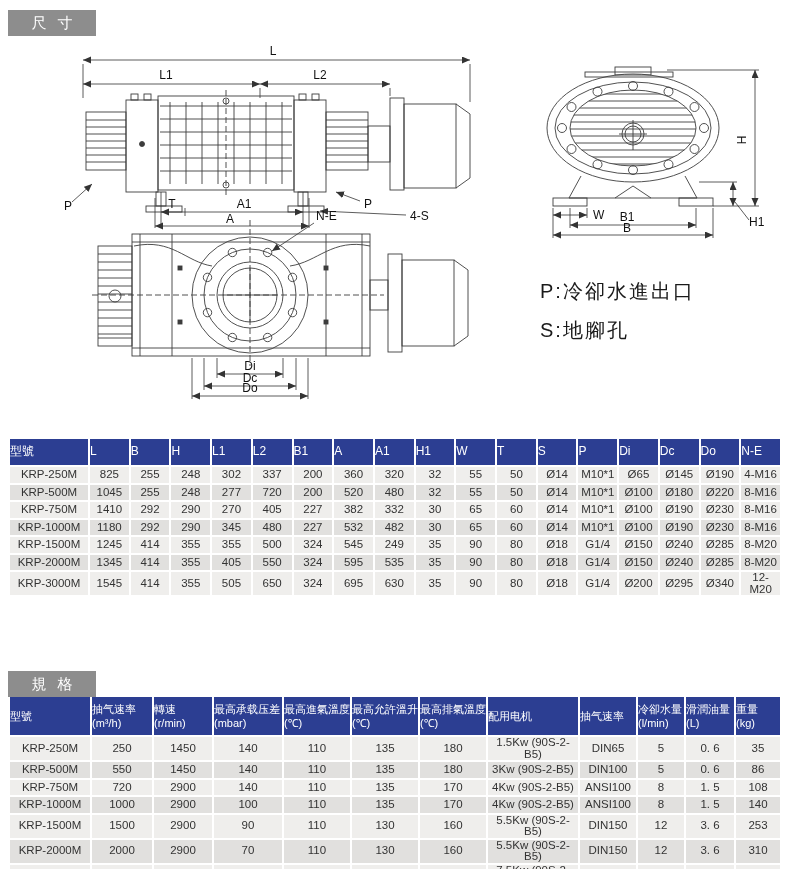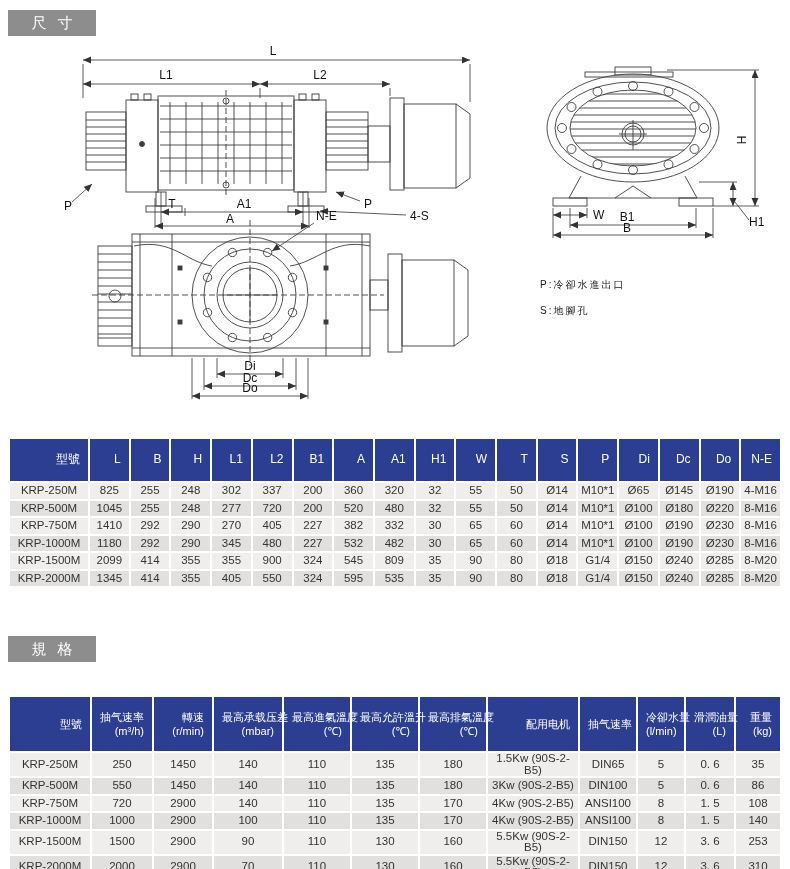--- a/index.html
+++ b/index.html
@@ -8,36 +8,36 @@
   .section-title{position:absolute;left:8px;width:88px;height:26px;
         background:var(--title-gray,#8d8d8d);color:#fff;font-size:15px;
         display:flex;align-items:center;justify-content:center;
         letter-spacing:11px;text-indent:11px;}
   
   table{position:absolute;left:8px;width:774px;border-collapse:separate;
         border-spacing:2px;table-layout:fixed;}
   .dim-table{top:437px;}
   .spec-table{top:695px;}
   th{background:var(--header-blue,#2c3e92);color:#fff;font-weight:400;
-     font-size:11.5px;white-space:pre;line-height:1.3;padding:8px;
-     text-align:right;vertical-align:middle;}
+     font-size:11.5px;white-space:pre;line-height:1.3;padding:0;
+     text-align:left;vertical-align:middle;}
   .dim-table th{height:26px;font-size:12px;}
   .spec-table th{height:38px;font-size:11px;}
   td{font-size:11.5px;color:#333;text-align:center;height:15.5px;padding:0;
      line-height:1;overflow:hidden;}
   tbody tr:nth-child(odd) td{background:var(--row-light,#efeeec);}
   tbody tr:nth-child(even) td{background:var(--row-dark,#e1e0de);}
   
   .drawings svg{position:absolute;}
   .drawings line,.drawings path,.drawings rect,.drawings circle,
   .drawings ellipse,.drawings polyline{stroke:#3d3d3d;stroke-width:0.9;fill:none;}
   .drawings .d{stroke:#333;stroke-width:0.8;}
   .drawings text{font-family:"Liberation Sans",sans-serif;font-size:12px;
      fill:#111;stroke:none;}
-  .legend{position:absolute;left:540px;top:278px;font-size:10px;color:#1a1a1a;
+  .legend{position:absolute;left:540px;top:278px;font-size:20px;color:#1a1a1a;
      letter-spacing:2px;}
   .legend div{margin-bottom:12px;}
 </style>
 </head>
 <body>
 
 <div class="page">
 
   <div class="section-title" style="top:10px">尺寸</div>
 
@@ -387,28 +387,28 @@
           <td>60</td>
           <td>Ø14</td>
           <td>M10*1</td>
           <td>Ø100</td>
           <td>Ø190</td>
           <td>Ø230</td>
           <td>8-M16</td>
         </tr>
         <tr>
           <td>KRP-1500M</td>
-          <td>2099</td>
+          <td>1245</td>
           <td>414</td>
           <td>355</td>
           <td>355</td>
-          <td>900</td>
+          <td>500</td>
           <td>324</td>
           <td>545</td>
-          <td>809</td>
+          <td>249</td>
           <td>35</td>
           <td>90</td>
           <td>80</td>
           <td>Ø18</td>
           <td>G1/4</td>
           <td>Ø150</td>
           <td>Ø240</td>
           <td>Ø285</td>
           <td>8-M20</td>
         </tr>
@@ -425,24 +425,44 @@
           <td>35</td>
           <td>90</td>
           <td>80</td>
           <td>Ø18</td>
           <td>G1/4</td>
           <td>Ø150</td>
           <td>Ø240</td>
           <td>Ø285</td>
           <td>8-M20</td>
         </tr>
+        <tr>
+          <td>KRP-3000M</td>
+          <td>1545</td>
+          <td>414</td>
+          <td>355</td>
+          <td>505</td>
+          <td>650</td>
+          <td>324</td>
+          <td>695</td>
+          <td>630</td>
+          <td>35</td>
+          <td>90</td>
+          <td>80</td>
+          <td>Ø18</td>
+          <td>G1/4</td>
+          <td>Ø200</td>
+          <td>Ø295</td>
+          <td>Ø340</td>
+          <td>12-M20</td>
+        </tr>
       </tbody>
   </table>
 
-  <div class="section-title" style="top:636px">規格</div>
+  <div class="section-title" style="top:671px">規格</div>
 
   <table class="spec-table">
     <colgroup>
       <col style="width:80px">
         <col style="width:60px">
         <col style="width:58px">
       <col style="width:68px">
         <col style="width:66px">
         <col style="width:66px">
       <col style="width:66px">

